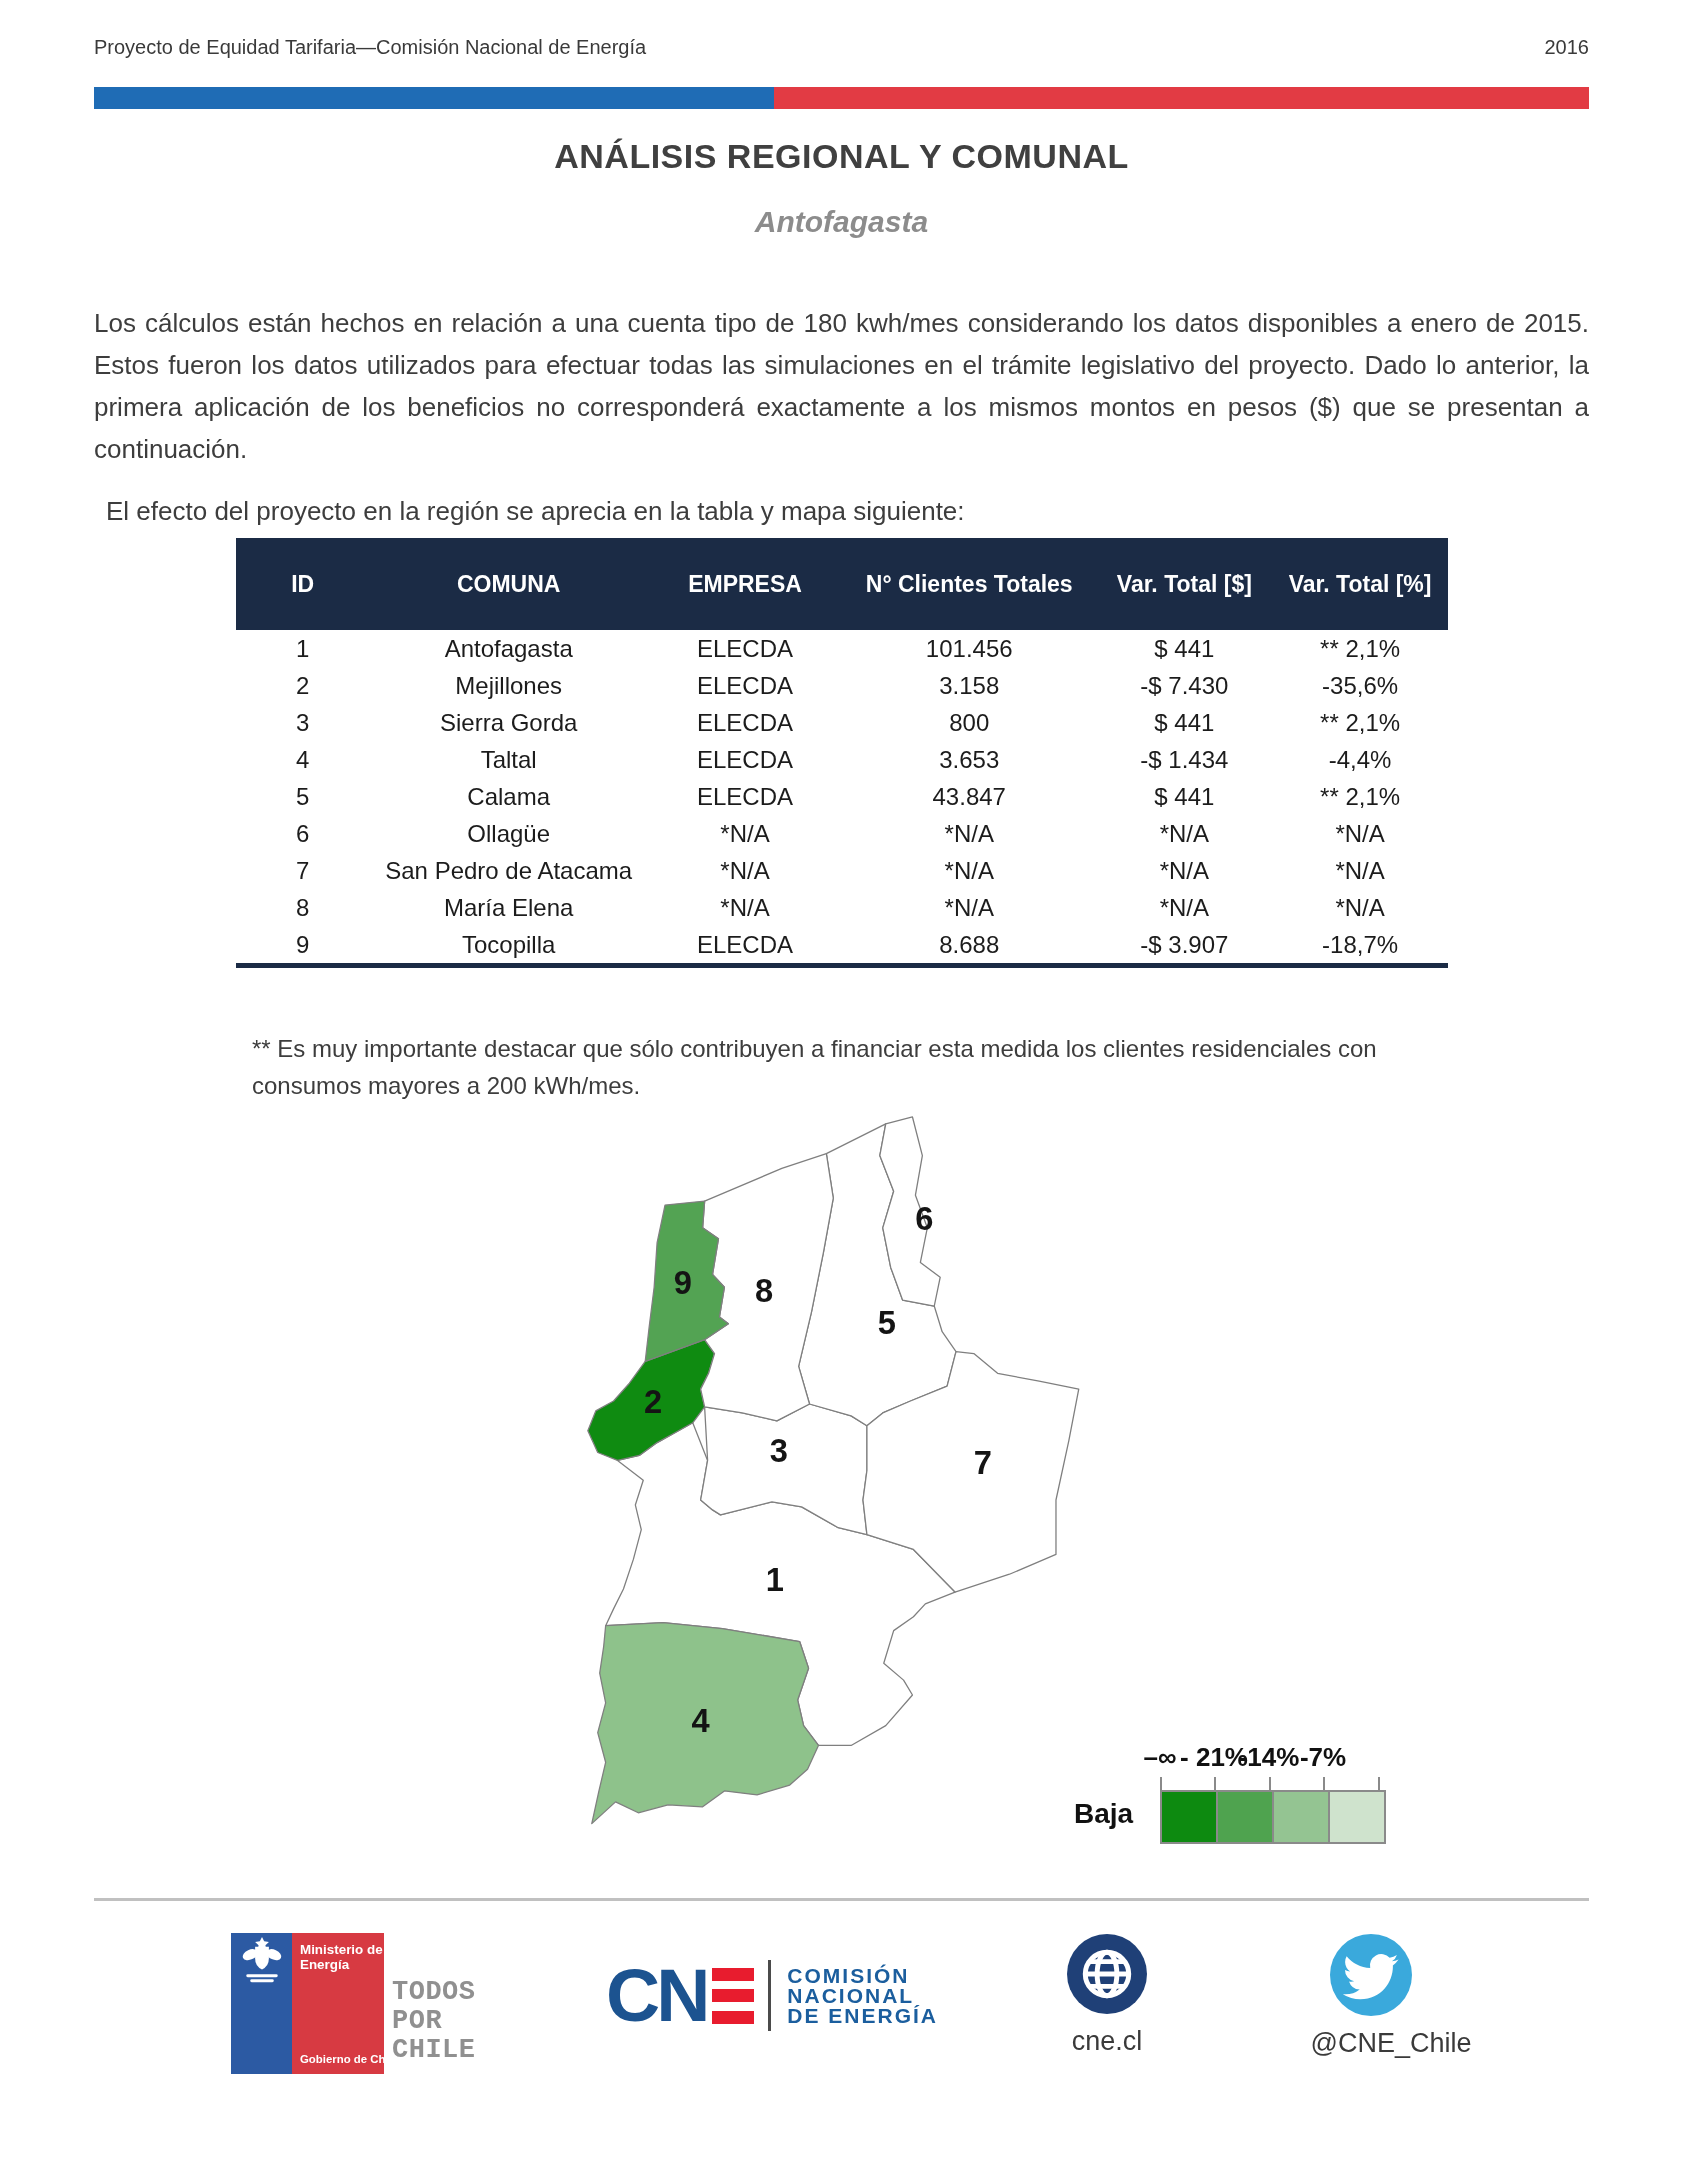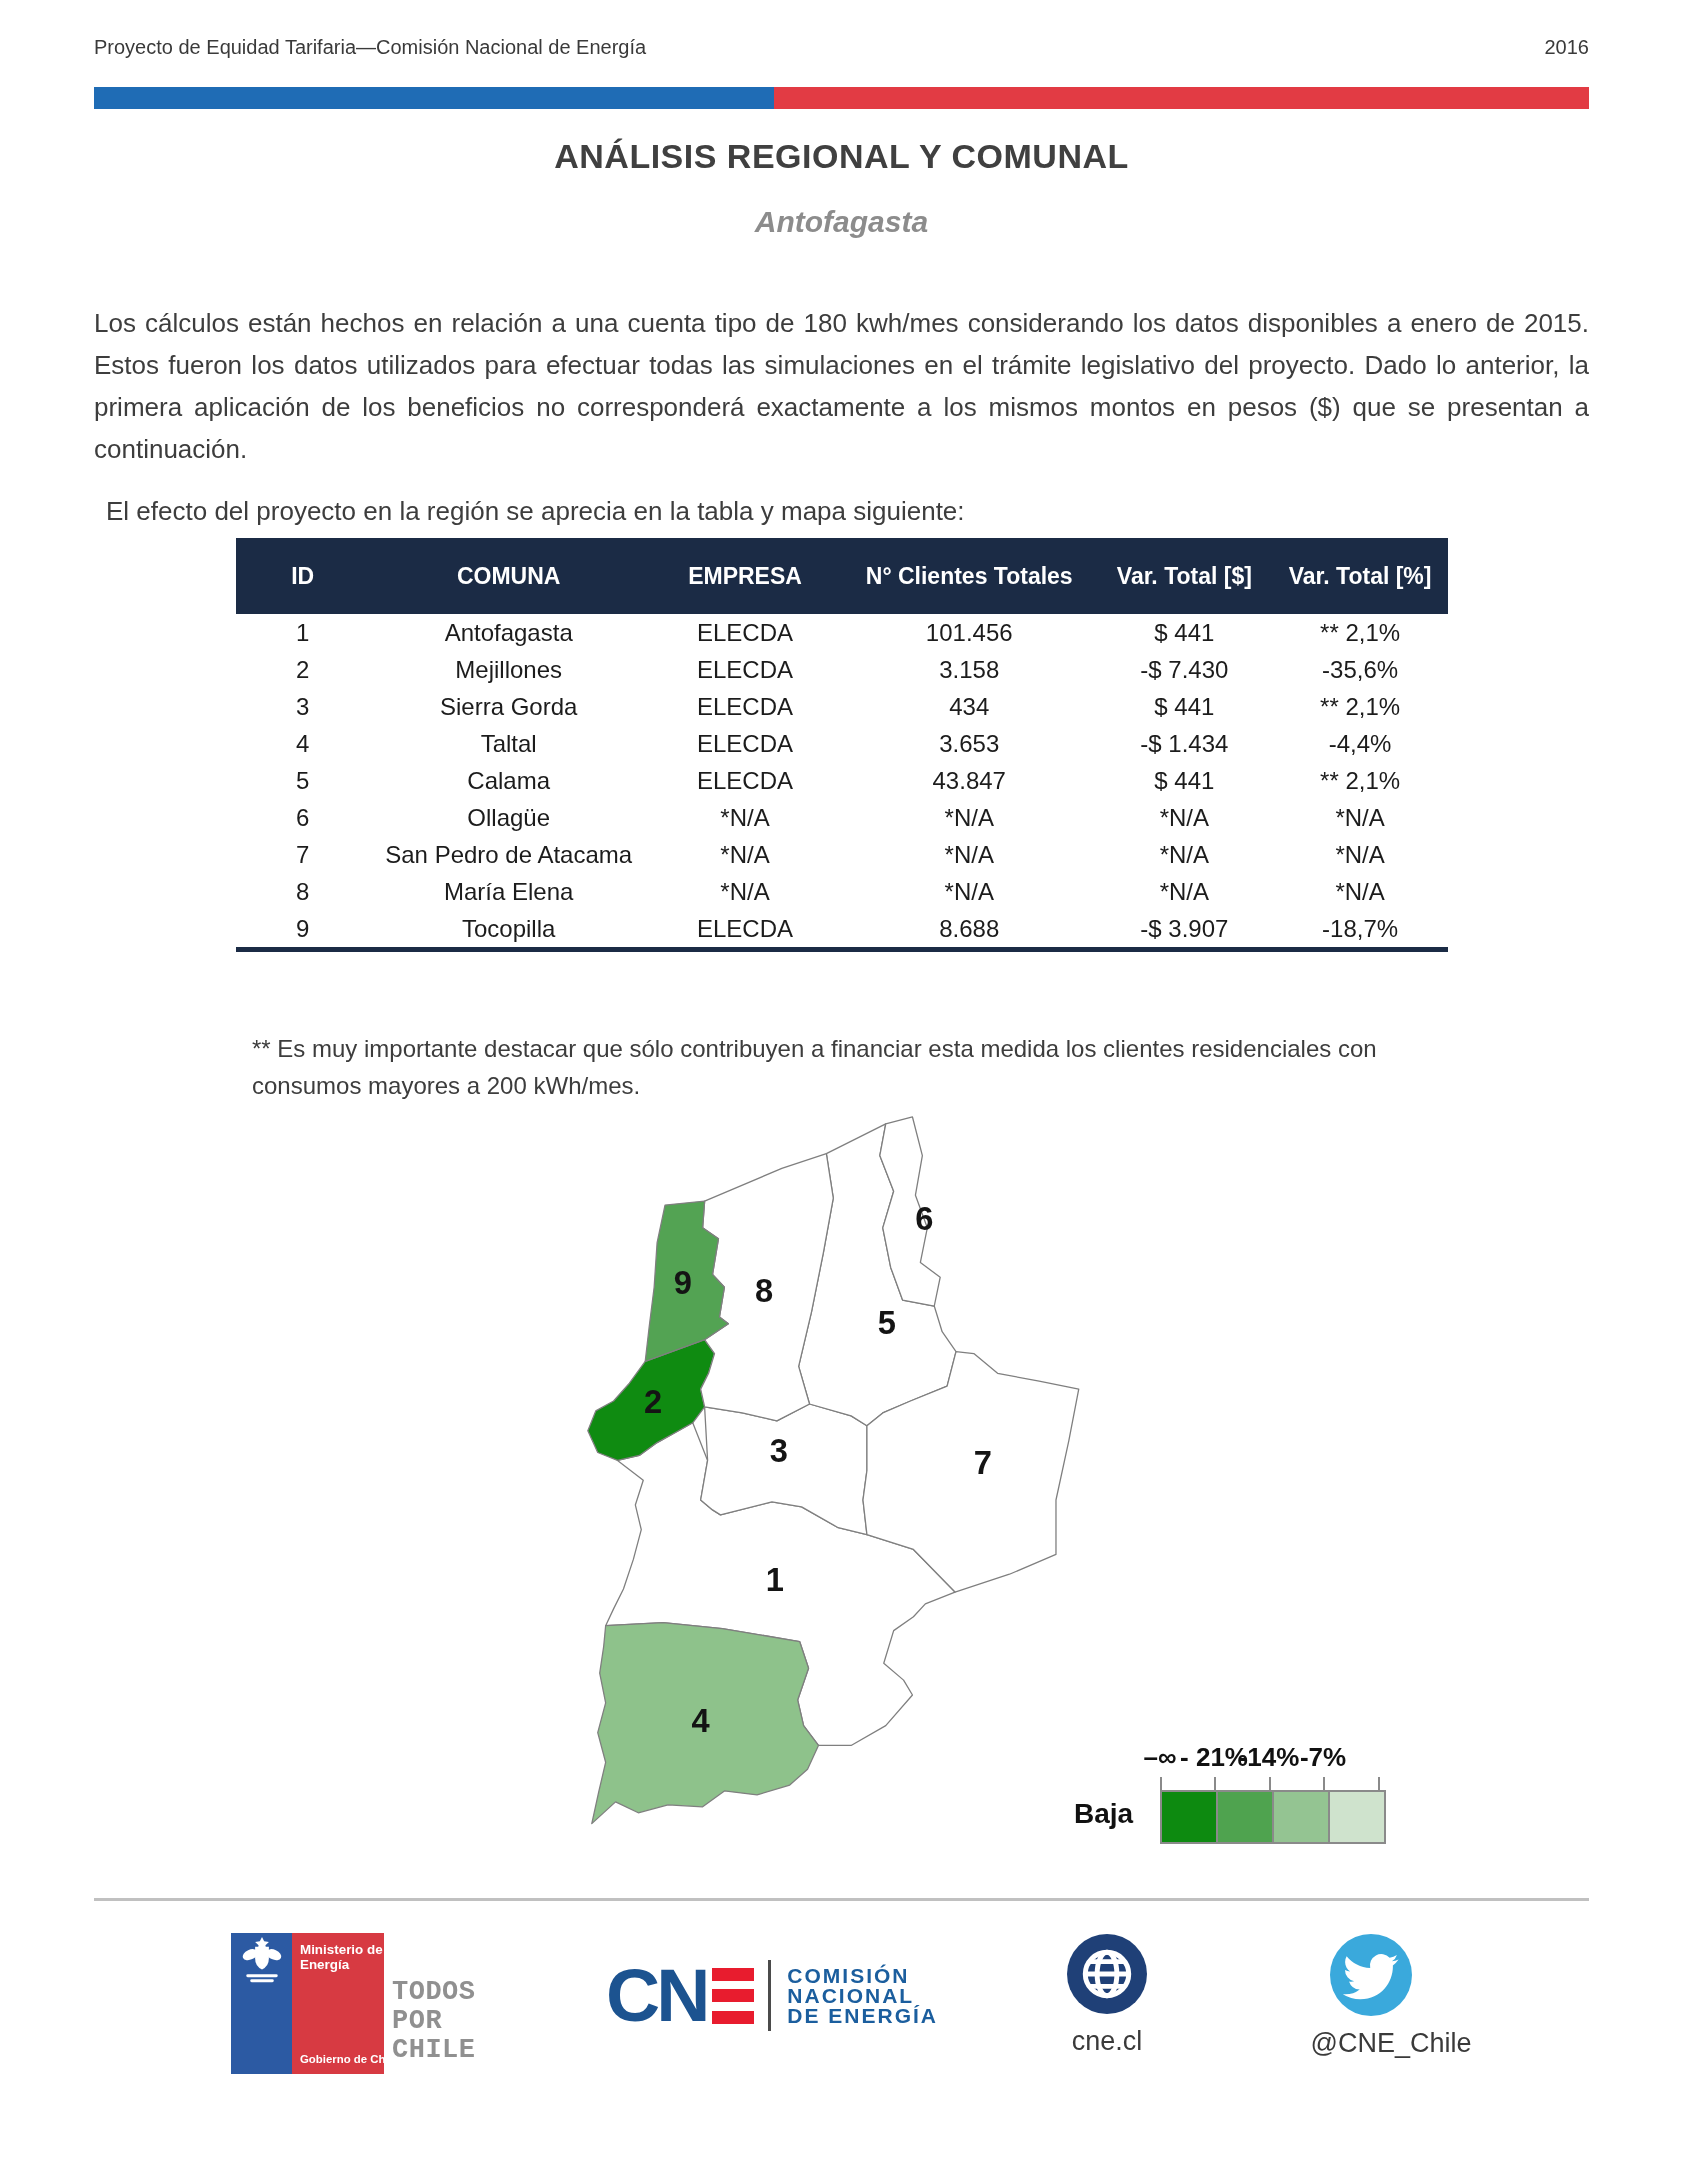--- a/index.html
+++ b/index.html
@@ -17,21 +17,21 @@
   .page-subtitle{position:absolute;top:205px;left:0;width:100%;text-align:center;margin:0;
                  font-size:30px;font-weight:bold;font-style:italic;color:var(--subtitle-text);}
   
   .para1{position:absolute;top:302px;left:94px;width:1495px;margin:0;font-size:26px;line-height:42px;
          text-align:justify;color:var(--body-text);}
   .para2{position:absolute;top:484px;left:94px;width:1495px;margin:12px;font-size:26px;color:var(--body-text);}
   
   table.comunas{position:absolute;top:538px;left:236px;width:1212px;border-collapse:collapse;
                 border-bottom:5px solid var(--table-bottom-border);}
   table.comunas th{background:var(--table-header-bg);color:var(--table-header-text);
-                   font-size:23px;font-weight:bold;height:60px;padding:8px 4px;}
+                   font-size:23px;font-weight:bold;height:60px;padding:16px 4px;}
   table.comunas td{font-size:24px;color:#1c1c1c;text-align:center;height:37px;padding:0 4px;}
   table.comunas th:nth-child(1),table.comunas td:nth-child(1){width:11%;}
   table.comunas th:nth-child(2),table.comunas td:nth-child(2){width:23%;}
   table.comunas th:nth-child(3),table.comunas td:nth-child(3){width:16%;}
   table.comunas th:nth-child(4),table.comunas td:nth-child(4){width:21%;}
   table.comunas th:nth-child(5),table.comunas td:nth-child(5){width:14.5%;}
   table.comunas th:nth-child(6),table.comunas td:nth-child(6){width:14.5%;}
   
   .note1{position:absolute;top:978px;left:252px;width:1188px;margin:0;font-size:24px;color:var(--body-text);}
   .note2{position:absolute;top:1030px;left:252px;width:1129px;margin:0;font-size:24px;line-height:37px;color:var(--body-text);}
@@ -113,21 +113,21 @@
           <td>Mejillones</td>
           <td>ELECDA</td>
           <td>3.158</td>
           <td>-$ 7.430</td>
           <td>-35,6%</td>
         </tr>
         <tr>
           <td>3</td>
           <td>Sierra Gorda</td>
           <td>ELECDA</td>
-          <td>434</td>
+          <td>800</td>
           <td>$ 441</td>
           <td>** 2,1%</td>
         </tr>
         <tr>
           <td>4</td>
           <td>Taltal</td>
           <td>ELECDA</td>
           <td>3.653</td>
           <td>-$ 1.434</td>
           <td>-4,4%</td>

